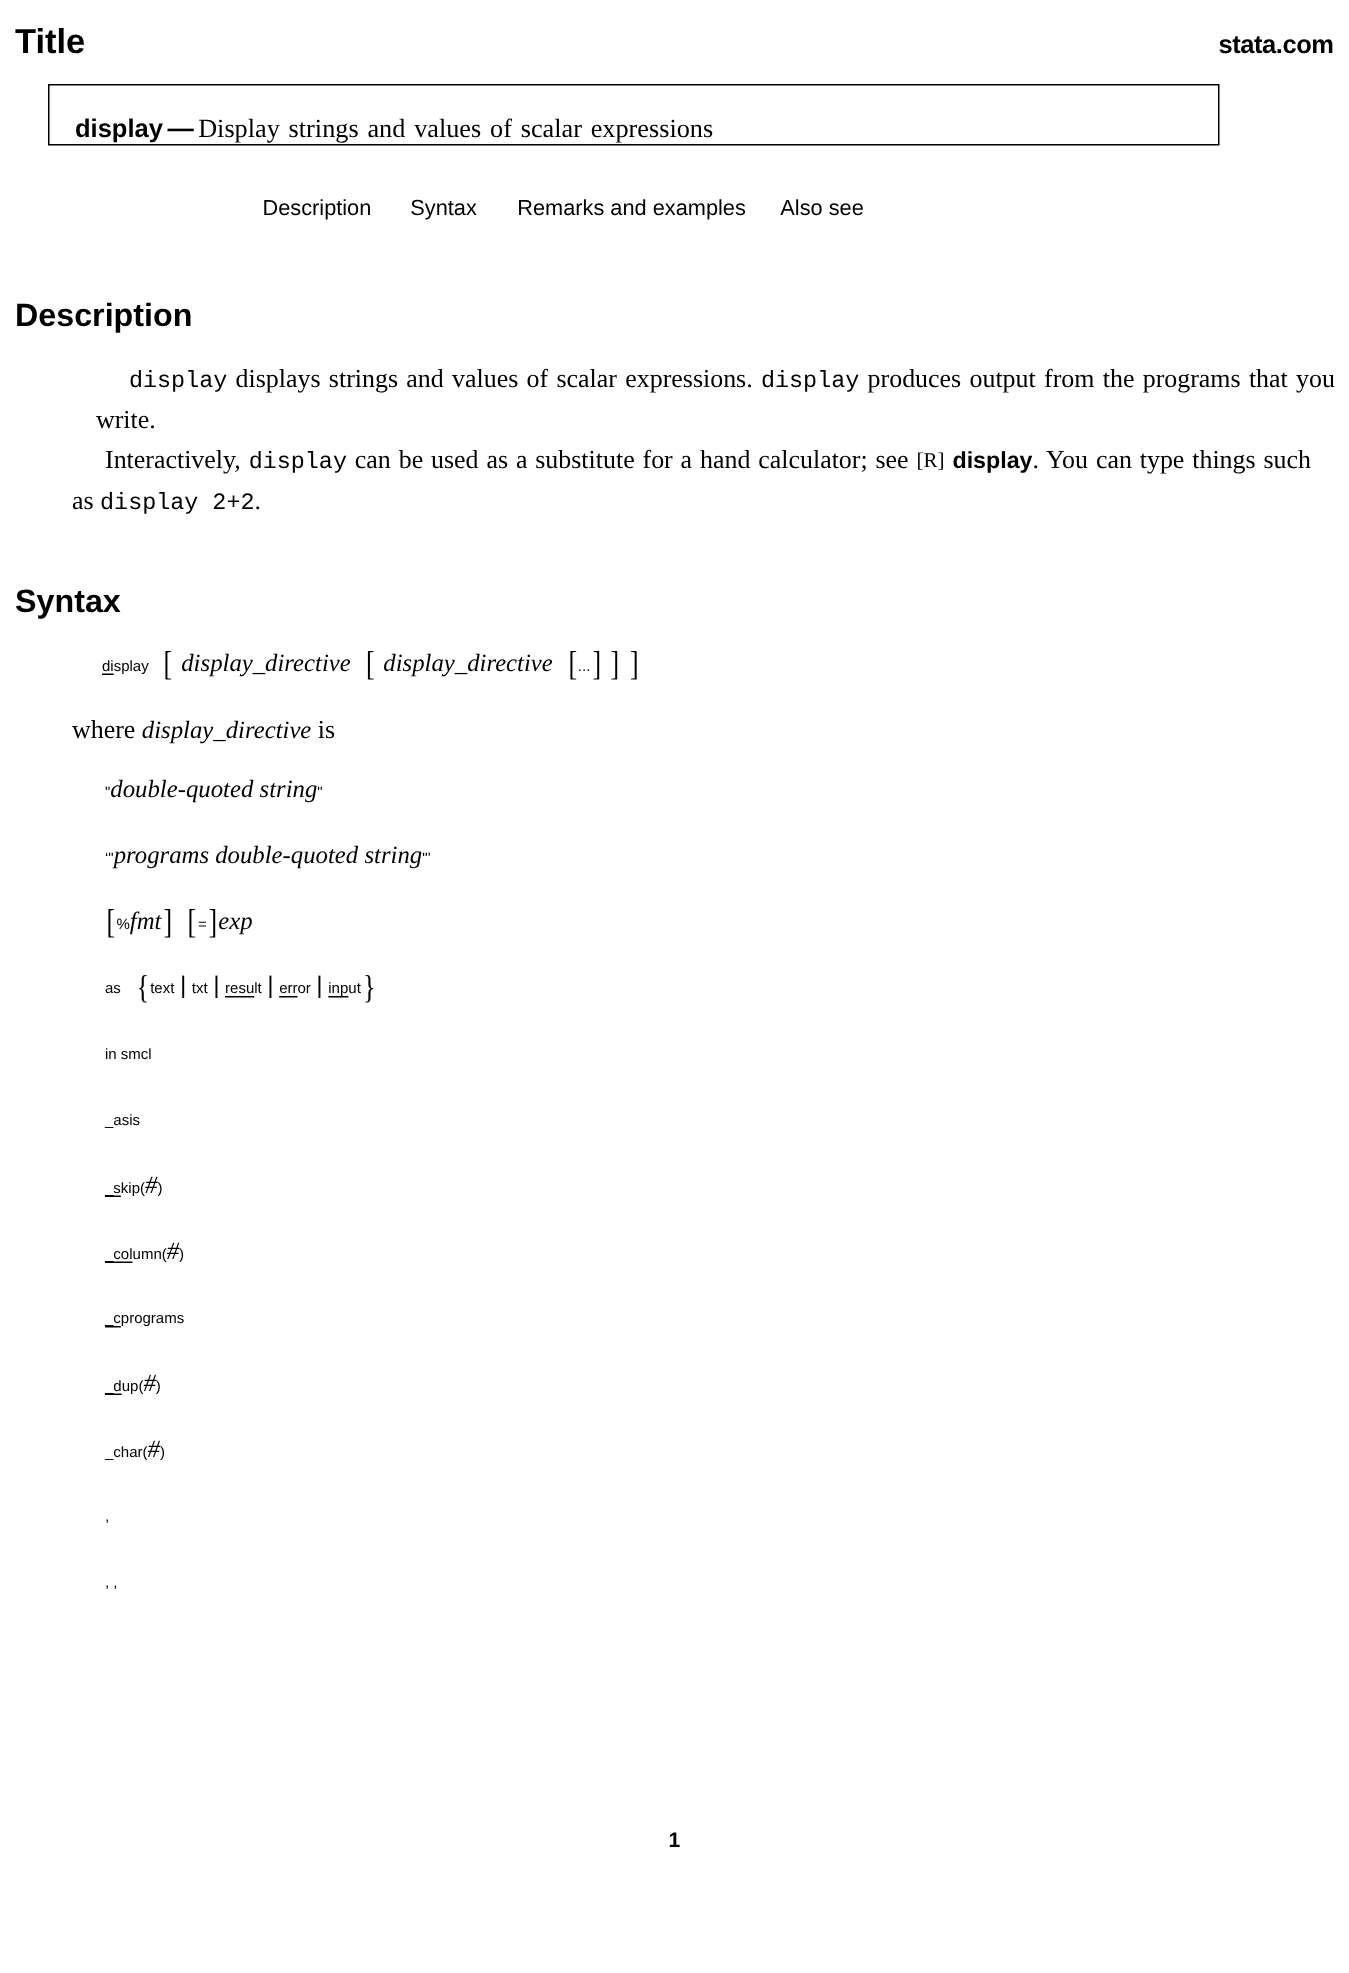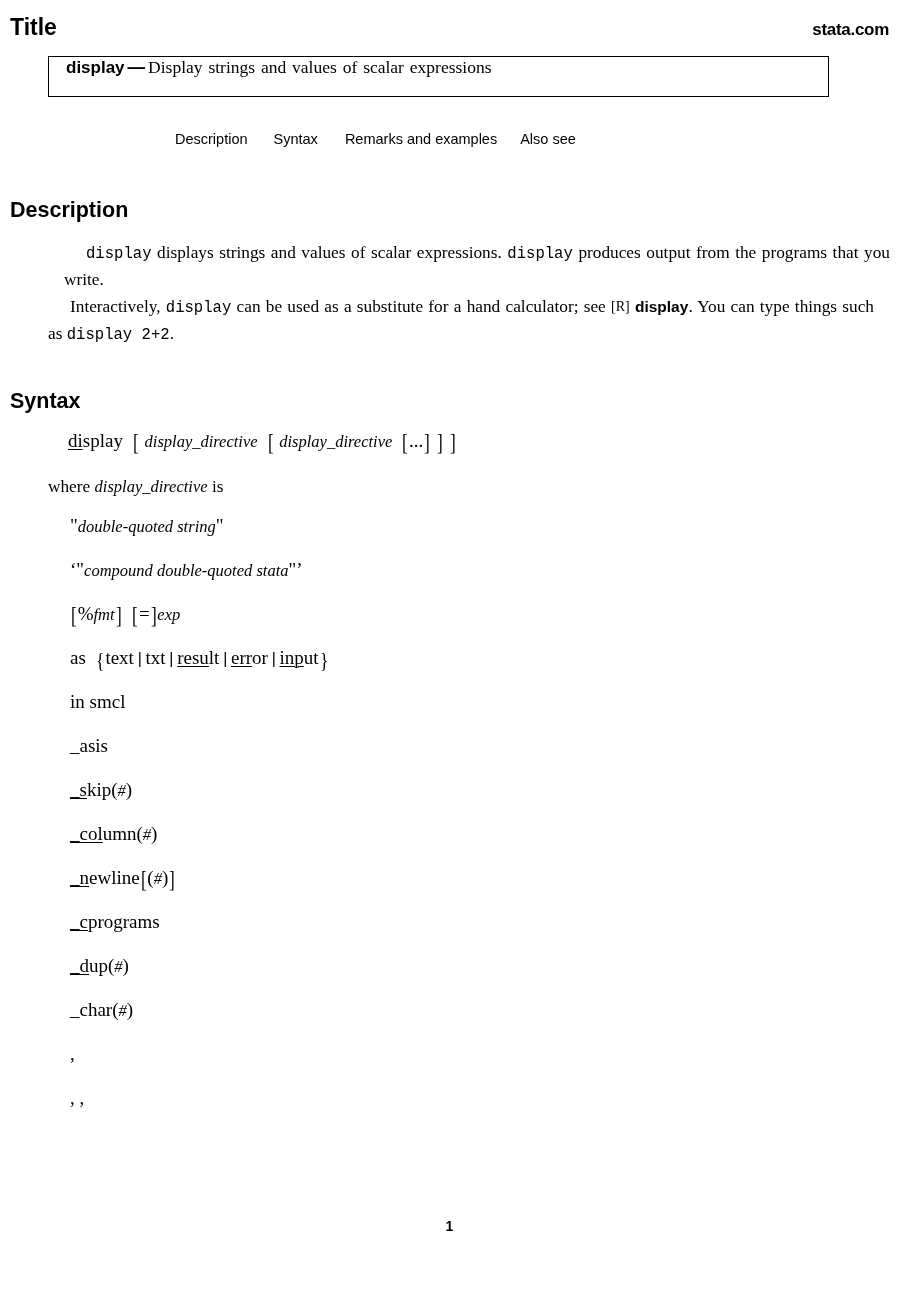--- a/index.html
+++ b/index.html
@@ -44,28 +44,28 @@
   .site-logo {
     font-family: "Liberation Sans", sans-serif;
     font-weight: bold;
     font-size: 17px;
     letter-spacing: -0.3px;
   }
 
   
   .title-box {
     position: absolute;
-    left: 48px;
+    left: 32px;
     top: 56px;
     width: 781px;
     height: 41px;
     border: 1.4px solid #000;
     box-sizing: border-box;
     display: flex;
-    align-items: flex-start;
+    align-items: flex-end;
   }
   .title-box-inner {
     padding-left: 17px;
     font-size: 17.5px;
     white-space: nowrap;
   }
   .cmdname {
     font-family: "Liberation Sans", sans-serif;
     font-weight: bold;
     font-size: 17px;
@@ -165,21 +165,21 @@
     width: 760px;
   }
   .directive {
     height: 44px;
     line-height: 26px;
     white-space: nowrap;
     font-size: 16px;
   }
 
   
-  .m  { font-family: Liberation Serif, serif; font-size: 19px; text-align: right; }
+  .m  { font-family: Liberation Sans, sans-serif; font-size: 10px; text-align: right; }
   .it { font-family: "Liberation Serif", serif; font-style: italic; font-size: 16.5px; }
   .u  { text-decoration: underline; text-underline-offset: 2px; text-decoration-thickness: 1px; }
 
   
   .bk {
     font-family: "Liberation Serif", serif;
     font-size: 23px;
     font-weight: 300;
     vertical-align: -3px;
     display: inline-block;
@@ -247,28 +247,27 @@
   <div class="syntax-main">
     <span class="m u">di</span><span class="m">splay</span><span class="sp-wide"></span><span class="bk">[</span><span class="sp"></span><span class="it">display_directive</span><span class="sp-wide"></span><span class="bk">[</span><span class="sp"></span><span class="it">display_directive</span><span class="sp-wide"></span><span class="bk">[</span><span class="m">...</span><span class="bk">]</span><span class="sp"></span><span class="bk">]</span><span class="sp"></span><span class="bk">]</span>
   </div>
 
   <div class="syntax-where">
     <span>where </span><span class="it">display_directive</span><span> is</span>
   </div>
 
   <div class="directive-list" id="directive-list">
       <div class="directive"><span class="m">"</span><span class="it">double-quoted string</span><span class="m">"</span></div>
-      <div class="directive"><span class="m">‘</span><span class="m">"</span><span class="it">compound double-quoted stata</span><span class="m">"</span><span class="m">’</span></div>
+      <div class="directive"><span class="m">‘</span><span class="m">"</span><span class="it">programs double-quoted string</span><span class="m">"</span><span class="m">’</span></div>
       <div class="directive"><span class="bk">[</span><span class="m">%</span><span class="it">fmt</span><span class="bk">]</span><span class="sp-wide"></span><span class="bk">[</span><span class="m">=</span><span class="bk">]</span><span class="it">exp</span></div>
       <div class="directive"><span class="m">as</span><span class="sp-wide"></span><span class="brace">{</span><span class="m">text</span><span class="bar">|</span><span class="m">txt</span><span class="bar">|</span><span><span class="m u">resu</span><span class="m">lt</span></span><span class="bar">|</span><span><span class="m u">err</span><span class="m">or</span></span><span class="bar">|</span><span><span class="m u">inp</span><span class="m">ut</span></span><span class="brace">}</span></div>
       <div class="directive"><span class="m">in smcl</span></div>
       <div class="directive"><span class="m">_asis</span></div>
       <div class="directive"><span><span class="m u">_s</span><span class="m">kip</span></span><span class="m">(</span><span class="it">#</span><span class="m">)</span></div>
       <div class="directive"><span><span class="m u">_col</span><span class="m">umn</span></span><span class="m">(</span><span class="it">#</span><span class="m">)</span></div>
-      <div class="directive"><span><span class="m u">_n</span><span class="m">ewline</span></span><span class="bk">[</span><span class="m">(</span><span class="it">#</span><span class="m">)</span><span class="bk">]</span></div>
       <div class="directive"><span><span class="m u">_c</span><span class="m">programs</span></span></div>
       <div class="directive"><span><span class="m u">_d</span><span class="m">up</span></span><span class="m">(</span><span class="it">#</span><span class="m">)</span></div>
       <div class="directive"><span class="m">_char</span><span class="m">(</span><span class="it">#</span><span class="m">)</span></div>
       <div class="directive"><span class="m">,</span></div>
       <div class="directive"><span class="m">, ,</span></div>
     </div>
 
   <div class="page-number">1</div>
 
 </div>

